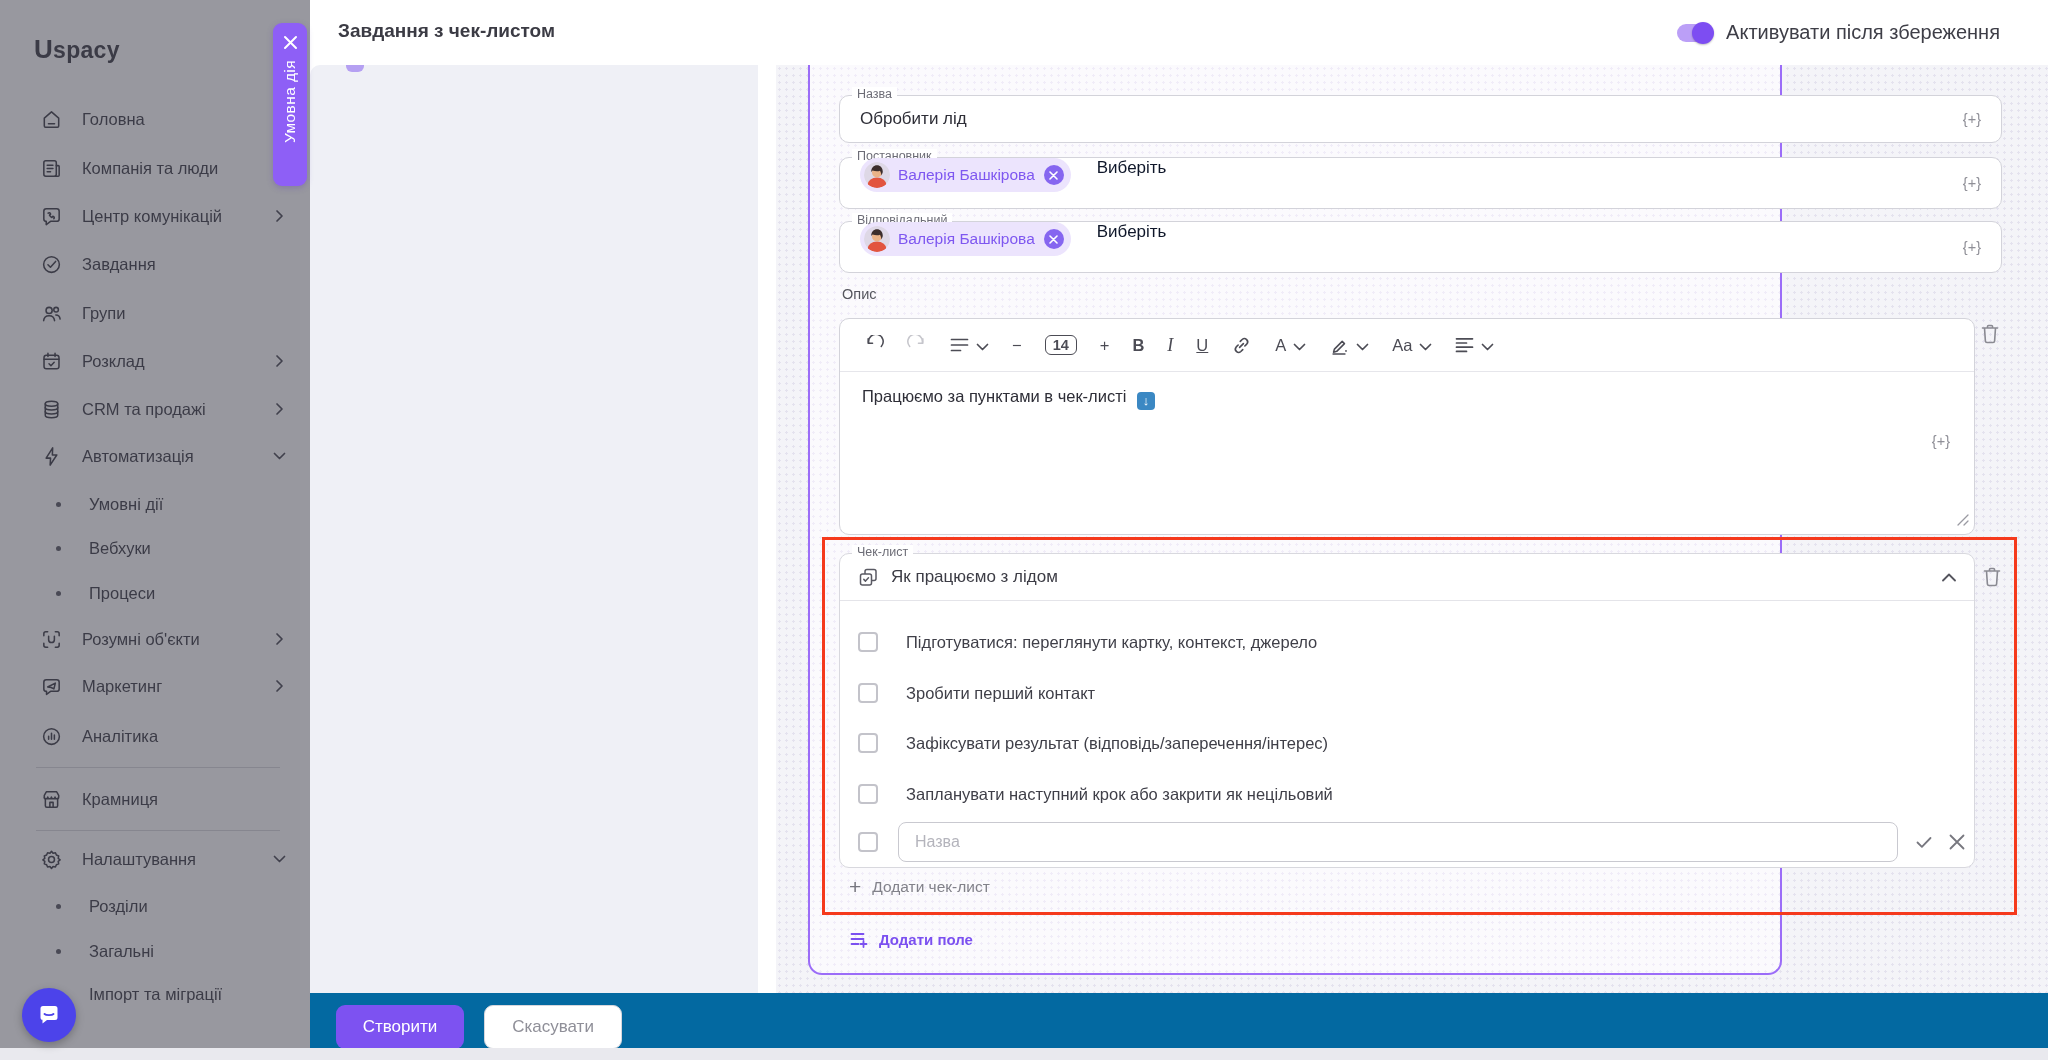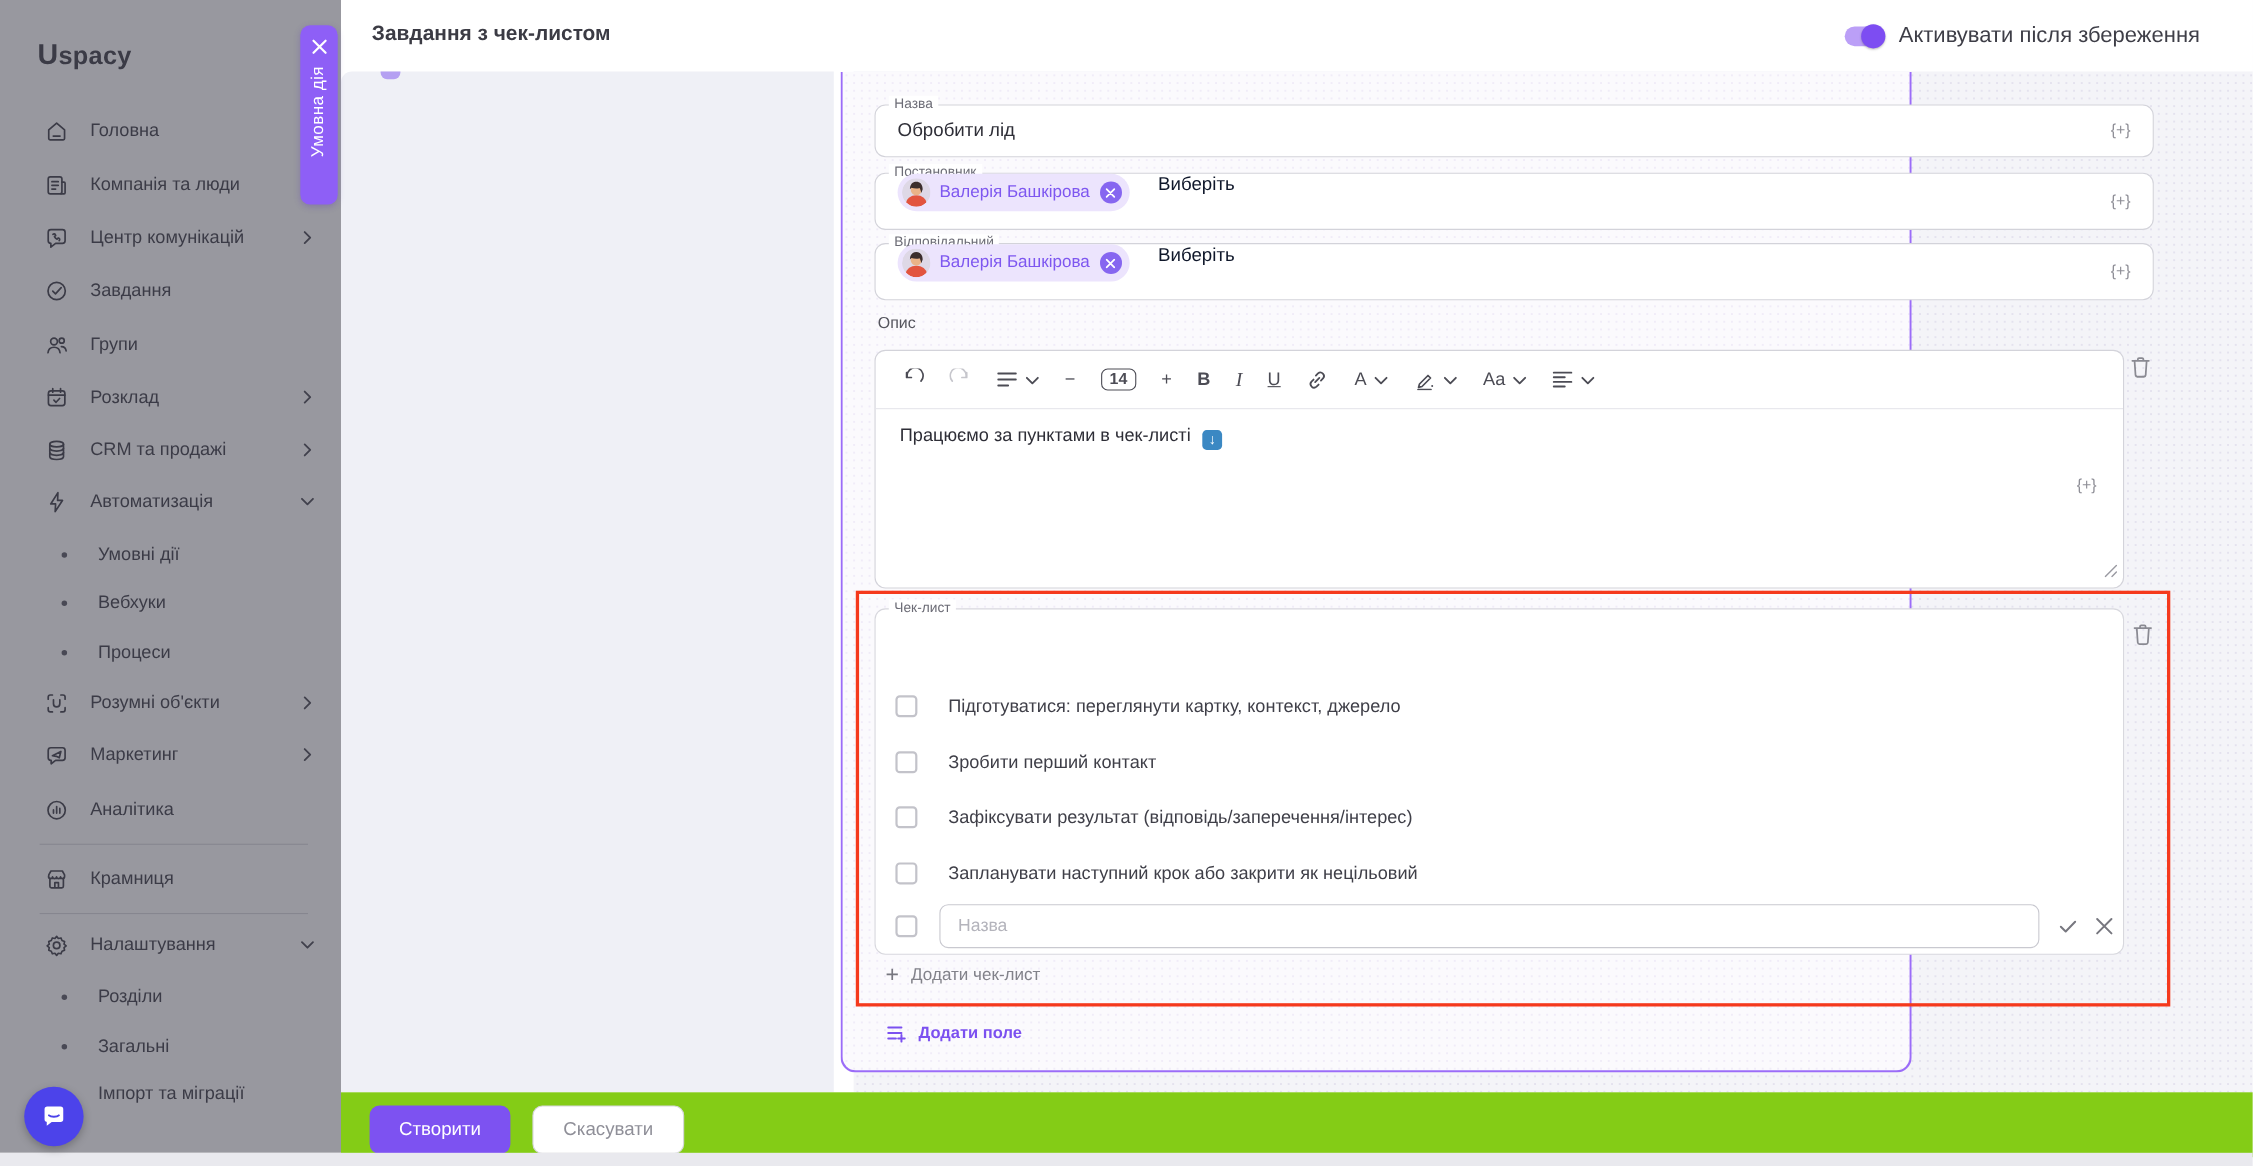--- a/index.html
+++ b/index.html
@@ -36,21 +36,21 @@
   .switch{position:relative;width:34px;height:18px;border-radius:9px;background:#bb9ff7;display:inline-block;cursor:pointer;}
   .switch .knob{position:absolute;right:-3px;top:-2px;width:22px;height:22px;border-radius:50%;background:#7d4df2;box-shadow:0 1px 2px rgba(0,0,0,.25);}
   .toggle-label{font-size:20px;color:#3e3e47;}
 
   .canvas{position:absolute;left:310px;top:65px;width:448px;height:928px;background:#eff0f6;border-radius:10px 0 0 0;z-index:2;}
   .canvas-pill{position:absolute;left:36px;top:0;width:18px;height:7px;background:#b5a0f2;border-radius:0 0 6px 6px;}
   .right-bg{position:absolute;left:776px;top:65px;width:1272px;height:928px;background:#f4f4f8;z-index:2;
             background-image:radial-gradient(#e4e2ee 1.1px,transparent 1.2px);background-size:7px 7px;}
 
   
-  .form-panel{position:absolute;left:764px;top:65px;width:974px;height:910px;box-sizing:border-box;z-index:3;
+  .form-panel{position:absolute;left:808px;top:65px;width:974px;height:910px;box-sizing:border-box;z-index:3;
               border:2px solid #9b6cf8;border-top:none;border-radius:0 0 14px 14px;background:#fbfafd;
               background-image:radial-gradient(#f0ecf8 1px,transparent 1.1px);background-size:7px 7px;}
 
   .field{position:absolute;left:29px;width:1163px;background:#fff;border:1.5px solid #d3d3da;border-radius:10px;box-sizing:border-box;}
   .flabel{position:absolute;left:12px;top:-9px;background:#fff;padding:0 5px;font-size:12.5px;color:#6c6c76;white-space:nowrap;}
   .fvalue{position:absolute;left:20px;top:50%;transform:translateY(-50%);font-size:17px;color:#2e2e37;}
   .fplaceholder{font-size:17px;color:#0f172a;margin-left:12px;}
   .token{position:absolute;right:20px;top:50%;transform:translateY(-50%);font-size:14.5px;color:#8f8f97;cursor:pointer;}
   .f-name{top:30px;height:48px;}
   .f-assigner{top:92px;height:52px;}
@@ -96,21 +96,21 @@
   .cl-input::placeholder{color:#b4b4bc;}
   .ok-ico,.cancel-ico{color:#77777f;display:flex;cursor:pointer;}
   .ok-ico{margin-left:16px;} .cancel-ico{margin-left:14px;}
   .add-cl{position:absolute;left:24px;top:338px;display:flex;align-items:center;gap:11px;color:#82828a;font-size:15.5px;cursor:pointer;}
   .add-cl .plus{font-size:21px;line-height:18px;color:#77777f;}
   .t-cl{left:1157px;top:26px;}
 
   .add-field{position:absolute;left:40px;top:866px;display:flex;align-items:center;gap:10px;color:#7b50f0;font-size:15px;font-weight:600;cursor:pointer;}
 
   
-  .footer{position:absolute;left:310px;top:993px;width:1738px;height:59px;background:#84cc16;z-index:4;}
+  .footer{position:absolute;left:310px;top:993px;width:1738px;height:59px;background:#0369a1;z-index:4;}
   .btn-primary{position:absolute;left:26px;top:12px;width:128px;height:44px;background:#7d52f1;color:#fff;border:none;
                border-radius:9px;font-size:17px;font-family:inherit;cursor:pointer;}
   .btn-secondary{position:absolute;left:174px;top:12px;width:138px;height:44px;background:#fff;color:#8f8f98;
                  border:1.5px solid #d6d6dc;border-radius:9px;font-size:17px;font-family:inherit;cursor:pointer;box-sizing:border-box;}
   .bottom-strip{position:absolute;left:0;top:1048px;width:2048px;height:12px;background:#e9e9ee;z-index:8;}
 </style>
 </head>
 <body>
 
 <div>
@@ -497,20 +497,35 @@
     </div>
     <span class="trash t-desc">
       <svg width="20" height="22" viewBox="0 0 20 22">
           <path d="M2.5 5h15M7.5 5V3.6A1.1 1.1 0 0 1 8.6 2.5h2.8a1.1 1.1 0 0 1 1.1 1.1V5M4.5 5l.9 13.1a1.6 1.6 0 0 0 1.6 1.4h6a1.6 1.6 0 0 0 1.6-1.4L15.5 5" fill="none" stroke="currentColor" stroke-width="1.6" stroke-linecap="round" stroke-linejoin="round"></path>
         </svg>
     </span>
 
     <div class="red-box">
       <div class="cl-card">
         <span class="flabel">Чек-лист</span>
+        <div class="cl-header">
+          <span class="cl-ico">
+            <svg width="21" height="21" viewBox="0 0 21 21" fill="none" stroke="currentColor" stroke-width="1.5" stroke-linecap="round" stroke-linejoin="round">
+                <rect x="7" y="2.5" width="11" height="11" rx="2"></rect>
+                <rect x="2.5" y="7" width="11" height="11" rx="2" fill="#fff"></rect>
+                <path d="M5.8 12.4l1.7 1.7 3-3.3"></path>
+              </svg>
+          </span>
+          <span class="cl-title">Як працюємо з лідом</span>
+          <span class="cl-chev">
+            <svg width="14" height="9" viewBox="0 0 14 9">
+                <path d="M1 7.5L7 1.5l6 6" stroke="currentColor" stroke-width="1.8" fill="none" stroke-linecap="round" stroke-linejoin="round"></path>
+              </svg>
+          </span>
+        </div>
         <div id="cl-items">
             <div class="cl-item" style="top: 71px;">
               <span class="cbox"></span>
               <span class="cl-text">Підготуватися: переглянути картку, контекст, джерело</span>
             </div>
             <div class="cl-item" style="top: 122px;">
               <span class="cbox"></span>
               <span class="cl-text">Зробити перший контакт</span>
             </div>
             <div class="cl-item" style="top: 172px;">

